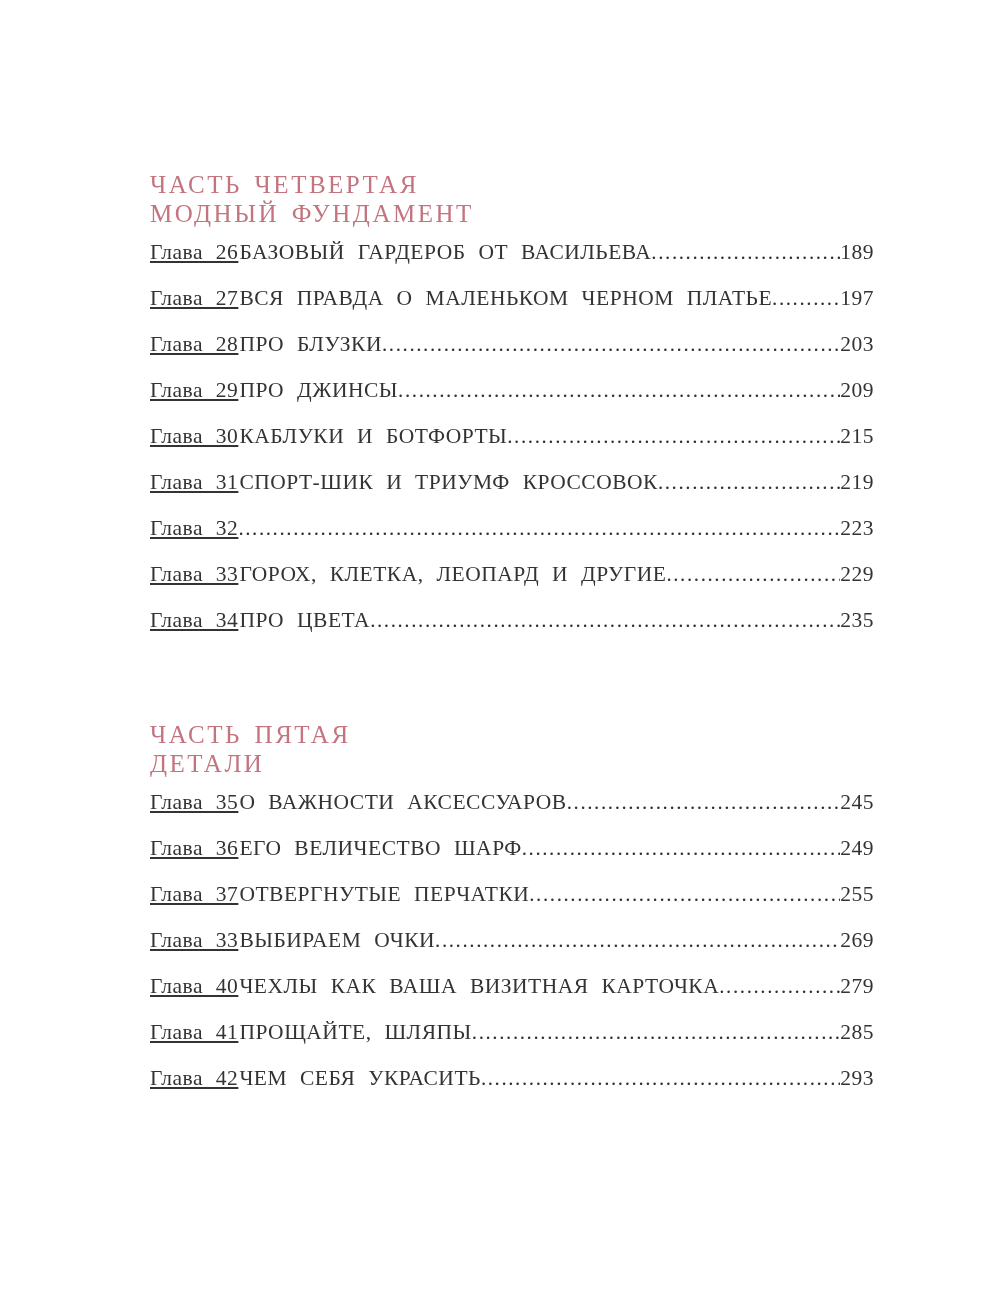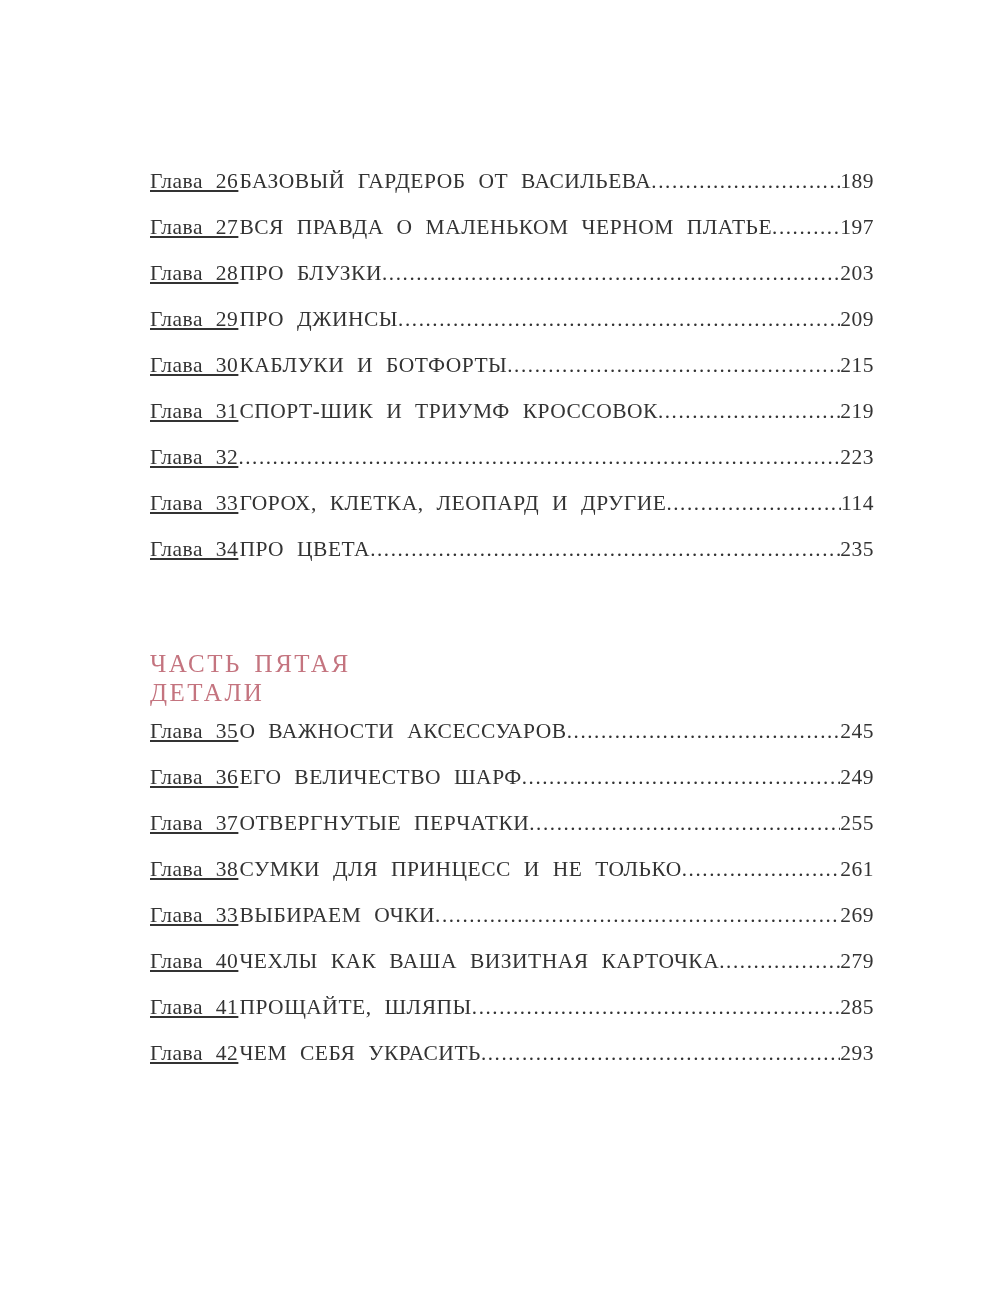--- a/index.html
+++ b/index.html
@@ -70,20 +70,24 @@
     white-space: nowrap;
     letter-spacing: 0.5px;
   }
 </style>
 </head>
 <body>
 
 <div class="page">
   <div>
   <section class="toc-section">
+    <h2 class="part-heading">
+      <span>ЧАСТЬ ЧЕТВЕРТАЯ</span><br>
+      <span>МОДНЫЙ ФУНДАМЕНТ</span>
+    </h2>
     <div>
   <div class="chapter-row">
     <span class="chapter-label">Глава 26</span>
     <span class="chapter-title">БАЗОВЫЙ ГАРДЕРОБ ОТ ВАСИЛЬЕВА</span>
     <span class="dot-leader"></span>
     <span class="page-number">189</span>
   </div>
 
   <div class="chapter-row">
     <span class="chapter-label">Глава 27</span>
@@ -123,21 +127,21 @@
   <div class="chapter-row">
     <span class="chapter-label">Глава 32</span>
     <span class="dot-leader"></span>
     <span class="page-number">223</span>
   </div>
 
   <div class="chapter-row">
     <span class="chapter-label">Глава 33</span>
     <span class="chapter-title">ГОРОХ, КЛЕТКА, ЛЕОПАРД И ДРУГИЕ</span>
     <span class="dot-leader"></span>
-    <span class="page-number">114</span>
+    <span class="page-number">229</span>
   </div>
 
   <div class="chapter-row">
     <span class="chapter-label">Глава 34</span>
     <span class="chapter-title">ПРО ЦВЕТА</span>
     <span class="dot-leader"></span>
     <span class="page-number">235</span>
   </div>
 </div>
   </section>
@@ -162,26 +166,20 @@
     <span class="page-number">249</span>
   </div>
 
   <div class="chapter-row">
     <span class="chapter-label">Глава 37</span>
     <span class="chapter-title">ОТВЕРГНУТЫЕ ПЕРЧАТКИ</span>
     <span class="dot-leader"></span>
     <span class="page-number">255</span>
   </div>
 
-  <div class="chapter-row">
-    <span class="chapter-label">Глава 38</span>
-    <span class="chapter-title">СУМКИ ДЛЯ ПРИНЦЕСС И НЕ ТОЛЬКО</span>
-    <span class="dot-leader"></span>
-    <span class="page-number">261</span>
-  </div>
 
   <div class="chapter-row">
     <span class="chapter-label">Глава 33</span>
     <span class="chapter-title">ВЫБИРАЕМ ОЧКИ</span>
     <span class="dot-leader"></span>
     <span class="page-number">269</span>
   </div>
 
   <div class="chapter-row">
     <span class="chapter-label">Глава 40</span>

